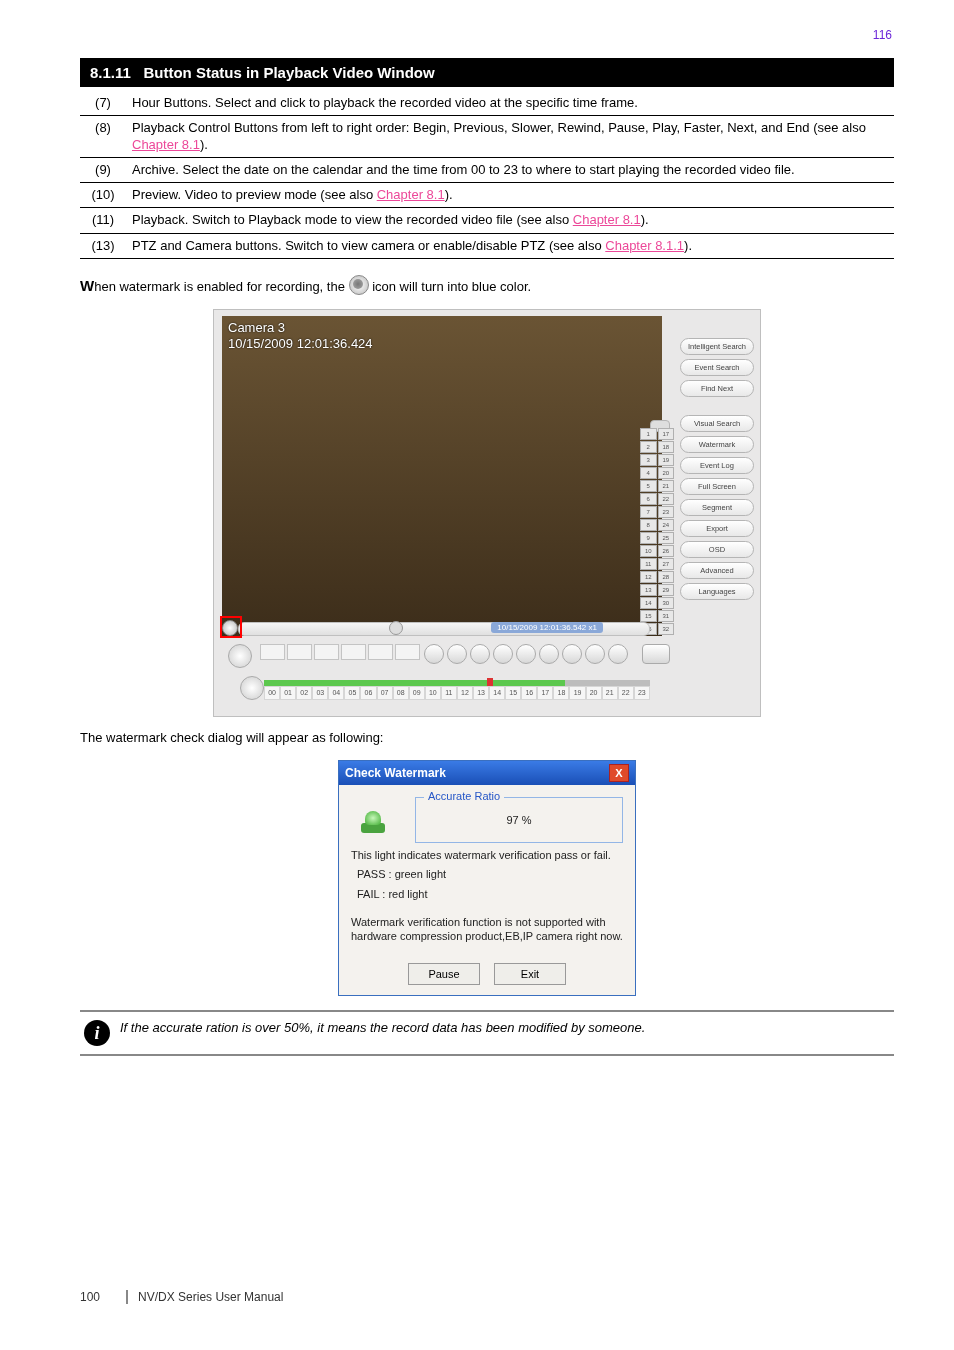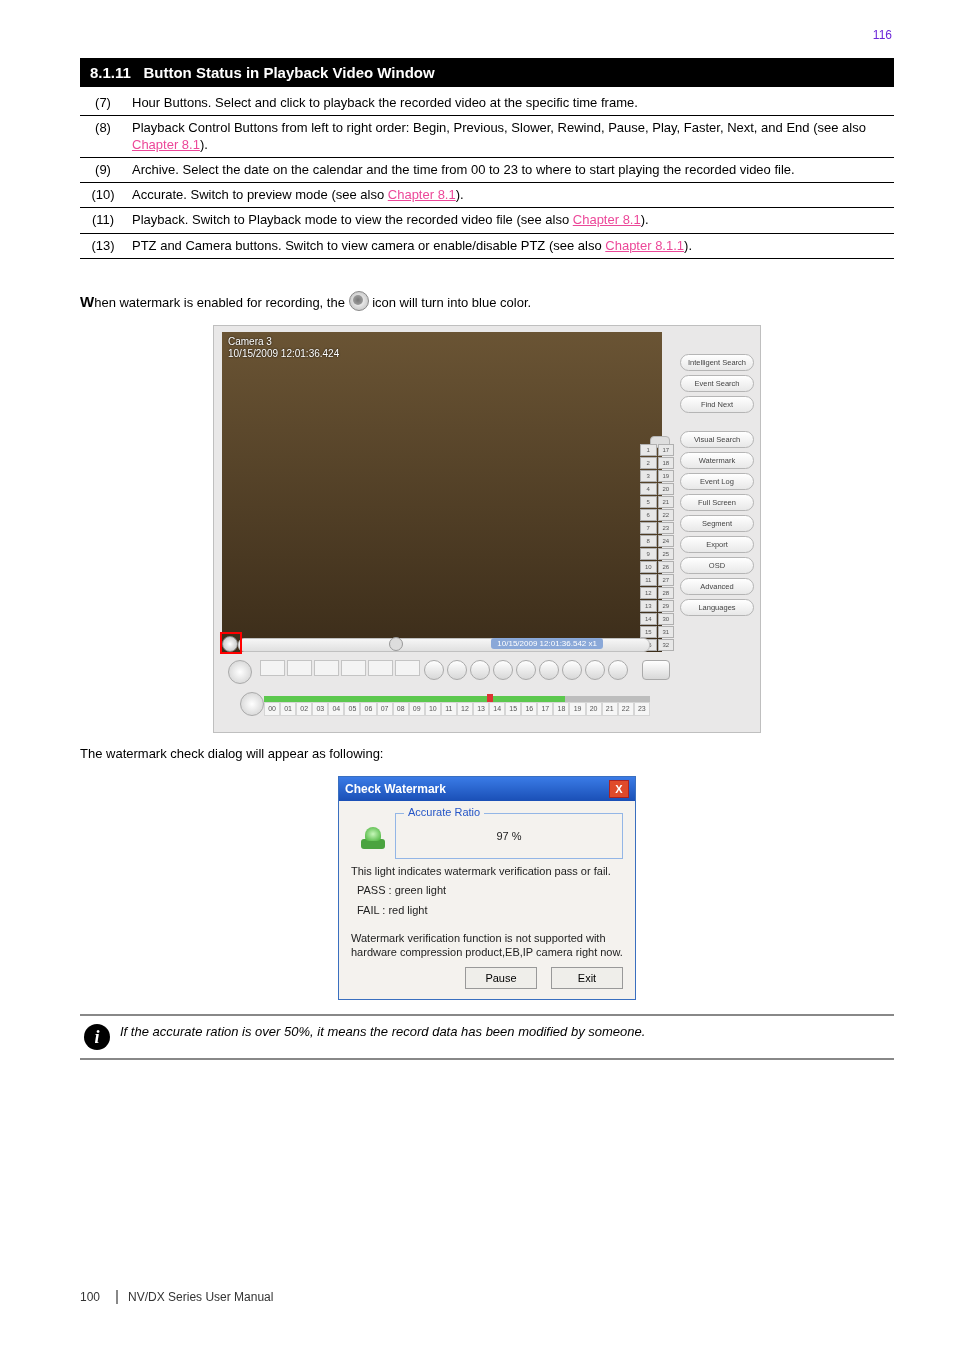--- a/index.html
+++ b/index.html
@@ -6,28 +6,28 @@
   .page { width:954px; height:1350px; margin:0 auto; position:relative; box-sizing:border-box; padding:58px 60px 0 80px; }
   .page-number-top { position:absolute; top:28px; right:62px; font-size:12px; color:#6d28d9; }
 
   .section-header { background:#000; color:#fff; padding:6px 10px; font-weight:bold; font-size:15px; margin-bottom:4px; }
 
   table.feat { width:100%; border-collapse:collapse; font-size:13px; }
   table.feat td { border-bottom:1px solid #000; padding:4px 6px; vertical-align:top; line-height:1.25; }
   table.feat td.num { width:34px; text-align:center; }
   a.link { color:#ec4899; text-decoration:underline; }
 
-  .body-text { font-size:13px; line-height:1.35; margin-top:32px; }
+  .body-text { font-size:13px; line-height:1.35; margin-top:16px; }
   .body-text .lead { font-size:15px; font-weight:bold; }
 
   .screenshot { display:block; margin:8px auto 12px auto; position:relative; width:546px; height:406px; background:#e9e8e8; border:1px solid #bfbfbf; }
   .toolbar-right { position:absolute; right:6px; top:28px; width:74px; display:flex; flex-direction:column; gap:4px; }
   .rbtn { background:linear-gradient(#fff,#e8e8e8); border:1px solid #b5b5b5; border-radius:10px; font-size:7.5px; text-align:center; padding:3px 2px; color:#444; }
   .vid-area { position:absolute; left:8px; top:6px; width:440px; height:320px; background:linear-gradient(180deg,#6a5434,#3c2d1a); overflow:hidden; }
-  .vid-overlay { position:absolute; left:6px; top:4px; color:#fff; font-size:10px; line-height:1.2; text-shadow:0 0 2px #000; }
+  .vid-overlay { position:absolute; left:6px; top:4px; color:#fff; font-size:13px; line-height:1.2; text-shadow:0 0 2px #000; }
   .cam-grid { position:absolute; right:86px; top:118px; width:34px; display:grid; grid-template-columns:1fr 1fr; gap:1px; }
   .cam-grid div { background:#e8e8e8; border:1px solid #b0b0b0; font-size:6px; text-align:center; color:#555; line-height:10px; height:10px; }
   .red-box { position:absolute; left:6px; bottom:78px; width:18px; height:18px; border:2px solid red; }
   .wm-icon { position:absolute; left:8px; bottom:80px; width:14px; height:14px; border-radius:50%; background:radial-gradient(#fff,#b8b8b8); border:1px solid #888; }
   .transport { position:absolute; left:210px; bottom:52px; display:flex; gap:3px; }
   .tbtn { width:18px; height:18px; border-radius:50%; background:linear-gradient(#fff,#d8d8d8); border:1px solid #aaa; }
   .timeline { position:absolute; left:46px; bottom:56px; width:160px; height:16px; display:flex; gap:2px; }
   .tcell { flex:1; background:#f4f4f4; border:1px solid #c4c4c4; }
   .hours { position:absolute; left:50px; bottom:16px; right:110px; display:flex; gap:0; }
   .hours div { flex:1; font-size:7px; color:#555; text-align:center; border:1px solid #d6d6d6; background:#f6f6f6; line-height:12px; height:12px; }
@@ -37,36 +37,36 @@
   .slider-knob { position:absolute; left:150px; top:-2px; width:12px; height:12px; border-radius:50%; background:#ddd; border:1px solid #999; }
   .slider-label { position:absolute; right:46px; top:-1px; font-size:8px; color:#fff; background:#8aa8d8; padding:1px 6px; border-radius:3px; }
   .pwr { position:absolute; left:14px; bottom:48px; width:22px; height:22px; border-radius:50%; background:radial-gradient(#fff,#ccc); border:1px solid #aaa; }
   .gear { position:absolute; left:26px; bottom:16px; width:22px; height:22px; border-radius:50%; background:radial-gradient(#fff,#ccc); border:1px solid #aaa; }
   .ear { position:absolute; right:90px; top:110px; width:18px; height:10px; border-radius:4px; background:#dedede; border:1px solid #b5b5b5; }
 
   .dlg { display:block; margin:4px auto 0 auto; width:296px; border:1px solid #3a6fbf; background:#f4f2ee; font-size:11px; }
   .dlg-title { background:linear-gradient(#3a7be6,#1a4fb6); color:#fff; font-weight:bold; padding:3px 6px; display:flex; justify-content:space-between; align-items:center; font-size:12px; }
   .dlg-close { background:#e04a2a; color:#fff; width:18px; height:16px; text-align:center; font-weight:bold; line-height:16px; border:1px solid #a22; font-size:11px; }
   .dlg-body { padding:12px 12px 10px 12px; }
-  .dlg-row { display:flex; align-items:flex-start; }
+  .dlg-row { display:flex; gap:20px; align-items:flex-start; }
   .siren { width:44px; height:36px; position:relative; }
   .siren::before { content:""; position:absolute; left:10px; bottom:0; width:24px; height:10px; background:#4aa33f; border-radius:3px; }
   .siren::after { content:""; position:absolute; left:14px; bottom:8px; width:16px; height:14px; background:radial-gradient(#c6f7b9,#3fad31); border-radius:8px 8px 4px 4px; }
   .acc-box { border:1px solid #93b6e6; padding:10px 14px 16px 14px; position:relative; flex:1; }
   .acc-box .legend { position:absolute; top:-8px; left:8px; background:#f4f2ee; padding:0 4px; color:#2556c7; font-size:11px; }
   .acc-val { text-align:center; color:#222; padding-top:6px; }
   .dlg-text { color:#222; margin:6px 0; line-height:1.25; }
-  .dlg-btns { display:flex; gap:14px; justify-content:flex-end; margin-top:8px; }
+  .dlg-btns { display:flex; gap:14px; justify-content:center; margin-top:20px; }
   .dlg-btns button { width:72px; height:22px; background:#efeeea; border:1px solid #999; font-size:11px; }
 
   .info-row { display:flex; align-items:flex-start; gap:10px; border-top:2px solid #888; border-bottom:2px solid #888; padding:8px 4px; margin-top:14px; font-size:13px; font-style:italic; }
   .info-icon { width:26px; height:26px; border-radius:50%; background:#000; color:#fff; font-family:Georgia,serif; font-style:italic; font-weight:bold; text-align:center; line-height:26px; font-size:18px; flex-shrink:0; }
 
   .footer { position:absolute; bottom:46px; left:80px; font-size:12px; color:#333; display:flex; align-items:center; gap:6px; }
-  .footer .pg { border-right:2px solid #888; padding-right:16px; margin-right:4px; }
+  .footer .pg { border-right:2px solid #888; padding-right:26px; margin-right:4px; }
 
   .inline-icon { display:inline-block; width:18px; height:18px; vertical-align:-4px; border-radius:50%; background:radial-gradient(#fff,#b8b8b8); border:1px solid #888; position:relative; }
   .inline-icon::after { content:""; position:absolute; left:3px; top:3px; width:10px; height:10px; border-radius:50%; background:radial-gradient(#777,#aaa); }
 </style>
 </head>
 <body>
 
 <div class="page">
   <div class="page-number-top">116</div>
 
@@ -88,21 +88,21 @@
         <span>Playback Control Buttons from left to right order: Begin, Previous, Slower, Rewind, Pause, Play, Faster, Next, and End (see also </span><a class="link" href="#">Chapter 8.1</a><span>).</span>
       </td>
     </tr>
     <tr>
       <td class="num">(9)</td>
       <td>Archive. Select the date on the calendar and the time from 00 to 23 to where to start playing the recorded video file.</td>
     </tr>
     <tr>
       <td class="num">(10)</td>
       <td>
-        <span>Accurate. Switch to preview mode (see also </span><a class="link" href="#">Chapter 8.1</a><span>).</span>
+        <span>Preview. Video to preview mode (see also </span><a class="link" href="#">Chapter 8.1</a><span>).</span>
       </td>
     </tr>
     <tr>
       <td class="num">(11)</td>
       <td>
         <span>Playback. Switch to Playback mode to view the recorded video file (see also </span><a class="link" href="#">Chapter 8.1</a><span>).</span>
       </td>
     </tr>
     <tr>
       <td class="num">(13)</td>

